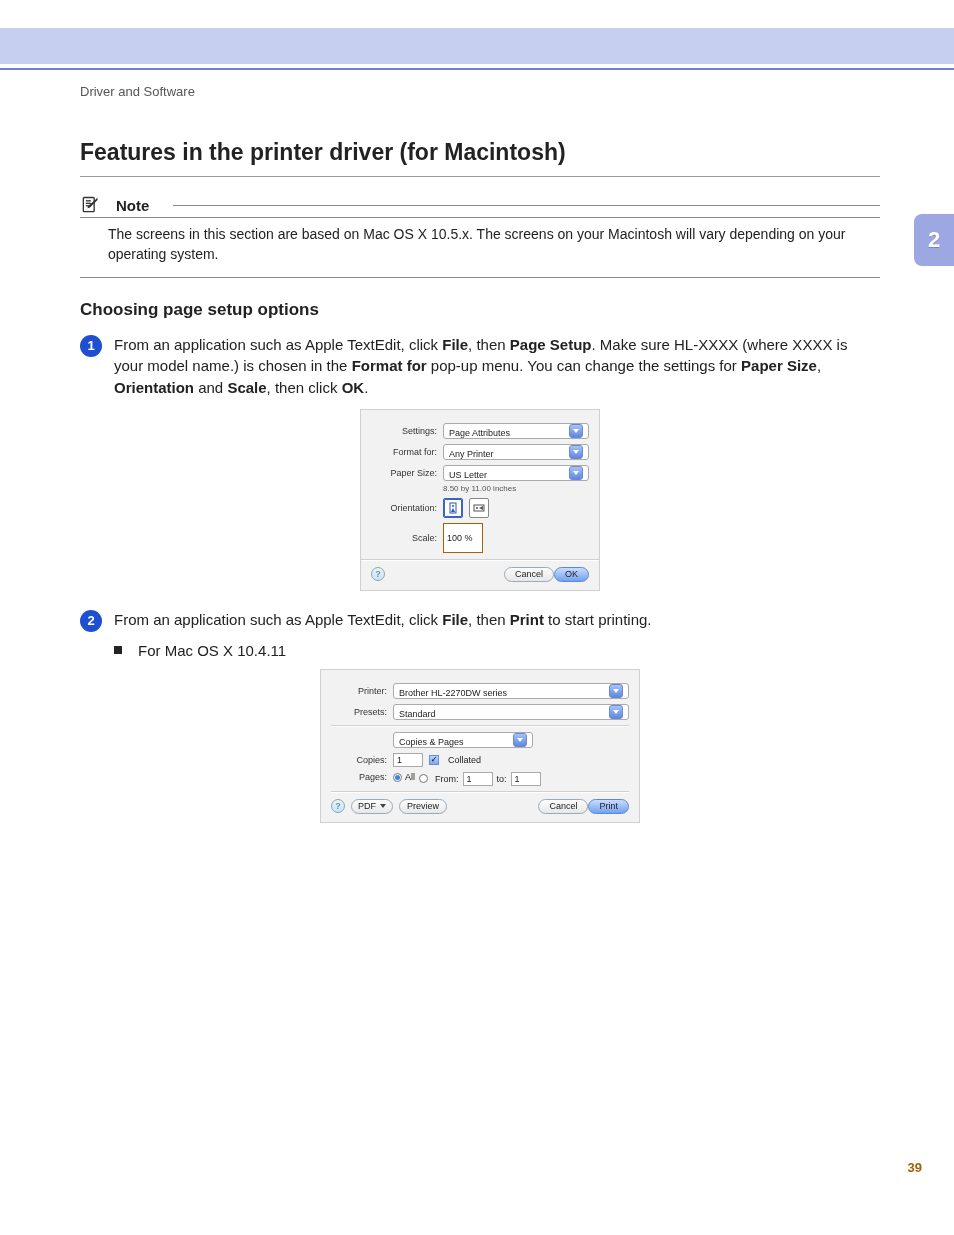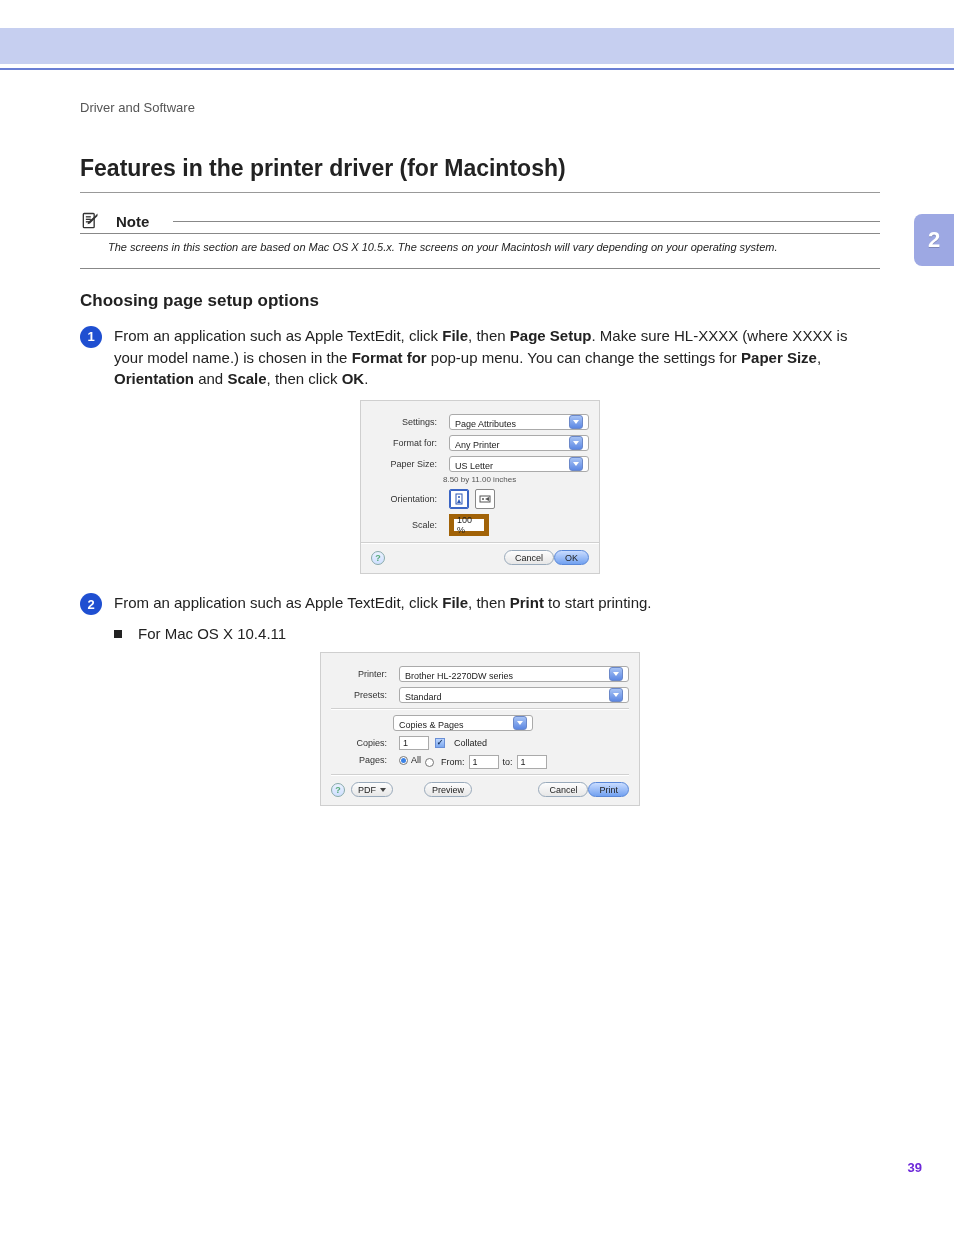--- a/index.html
+++ b/index.html
@@ -30,80 +30,80 @@
     content: ""; position: absolute; left: 0; right: 0; bottom: -6px; height: 2px;
     background: #6a7fd4;
   }
   .side-tab {
     position: absolute; right: 0; top: 214px; width: 40px; height: 52px;
     background: #9da8e3; border-radius: 8px 0 0 8px; color: #fff; font-weight: bold;
     font-size: 22px; display: flex; align-items: center; justify-content: center;
     text-shadow: 0 1px 0 rgba(0,0,0,.2);
   }
   .content {
-    position: absolute; left: 80px; top: 100px; width: 800px;
+    position: absolute; left: 80px; top: 84px; width: 800px;
   }
   .breadcrumb { font-size: 13px; color: #555; margin-bottom: 40px; }
   h1 { font-size: 23px; font-weight: bold; margin: 6px 0 18px; border-bottom: 1px solid #999; padding-bottom: 10px; }
   .intro { font-size: 15px; margin: 0 0 18px; line-height: 1.4; }
   .note-block { margin: 0 0 18px; }
   .note-head { display: flex; align-items: center; gap: 16px; border-bottom: 1px solid #888; padding-bottom: 2px; }
   .note-head .label { font-weight: bold; font-size: 15px; }
   .note-head .line { flex:1; border-bottom:1px solid #888; height:0; margin-left:8px; }
-  .note-body { font-size: 11px; line-height: 1.45; padding: 6px 0 12px 28px; border-bottom: 1px solid #888; font-style: italic; }
+  .note-body { font-size: 14px; line-height: 1.45; padding: 6px 0 12px 28px; border-bottom: 1px solid #888; }
   .note-icon svg { width: 20px; height: 20px; display:block; }
   h2 { font-size: 17px; font-weight: bold; margin: 22px 0 14px; }
   .step { display: flex; gap: 12px; margin-bottom: 10px; }
   .step .num {
     flex: 0 0 22px; width: 22px; height: 22px; border-radius: 50%;
     background: #1f4fd1; color: #fff; font-weight: bold; font-size: 13px;
     display: flex; align-items: center; justify-content: center; margin-top: 1px;
   }
   .step .text { font-size: 15px; line-height: 1.45; flex: 1; }
   .subline { display:flex; align-items:center; gap:16px; margin: 6px 0 10px 34px; font-size:15px; }
   .subline .sq { width:8px; height:8px; background:#222; }
   .b { font-weight: bold; }
   .page-num {
-    position: absolute; right: 32px; bottom: 60px; font-size: 13px; font-weight: bold; color: #6d28d9;
+    position: absolute; right: 32px; bottom: 60px; font-size: 13px; font-weight: bold; color: #a16207;
   }
 
   
   .mac-dialog {
     background: #f2f2f2; border: 1px solid #cfcfcf; width: 240px;
     font-family: "Lucida Grande", Arial, sans-serif; font-size: 9px; color: #222;
     padding: 8px 10px 8px; margin: 8px auto 18px;
   }
-  .dlg-row { display:flex; align-items:center; margin: 5px 0; gap:12px; }
+  .dlg-row { display:flex; align-items:center; margin: 5px 0; gap:6px; }
   .dlg-row .lbl { width: 66px; text-align:right; color:#333; }
   .combo {
     flex:1; height:16px; background:#fff; border:1px solid #aaa; border-radius:3px;
     display:flex; align-items:flex-end; padding: 0 5px; position:relative; justify-content:space-between;
   }
   .combo .car { width:14px; height:14px; background: linear-gradient(#a7c3f5,#5d88e3); border-radius:3px; border:1px solid #6b88c9;
     display:flex; align-items:center; justify-content:center; }
   .combo .car::before { content:""; border-left:3px solid transparent; border-right:3px solid transparent; border-top:4px solid #fff; }
   .dim-note { font-size:8px; color:#555; margin-left:72px; margin-top:-2px; }
   .orient { display:flex; gap:6px; }
   .orient .obtn { width:20px; height:20px; border:1px solid #888; border-radius:2px; background:#fff; display:flex; align-items:center; justify-content:center; }
   .orient .obtn.sel { border-color:#3b65c4; box-shadow: inset 0 0 0 1px #3b65c4; }
   .orient svg { width:12px; height:12px; }
-  .scale-in { width:40px; height:22px; border:5px solid #a16207; background:#fff; padding:0 3px; display:flex; align-items:center; }
+  .scale-in { width:40px; height:30px; border:1px solid #a16207; background:#fff; padding:0 3px; display:flex; align-items:center; }
   .sep { height:0; border-top:1px solid #d0d0d0; border-bottom:1px solid #fff; margin:6px -10px; }
   .bot { display:flex; justify-content:space-between; align-items:center; margin-top:4px; }
   .help {
     width:14px; height:14px; border-radius:50%; border:1px solid #8aa; background:linear-gradient(#eaf1ff,#cfe0ff);
     color:#5a7; font-size:9px; font-weight:bold; display:flex; align-items:center; justify-content:center;
   }
   .btns { display:flex; }
   .aqua-btn {
     height:15px; padding:0 10px; border-radius:9px; border:1px solid #9ab; background:linear-gradient(#fdfdfd,#e7e7e7);
     font-size:9px; display:flex; align-items:center; cursor:default;
   }
   .aqua-btn.prim { background:linear-gradient(#c9dcff,#72a1f0); border-color:#5a88d8; }
-  .aqua-btn.small { padding:6px 7px;margin-left:25px; }
+  .aqua-btn.small { padding:6px 7px; }
   .num-in { width:30px; height:14px; border:1px solid #aaa; background:#fff; display:flex; align-items:center; padding:0 3px; }
   .radio { width:9px; height:9px; border-radius:50%; border:1px solid #777; background:#fff; display:inline-flex; align-items:center; justify-content:center; margin-right:3px; vertical-align:middle;}
   .radio.sel::after { content:""; width:5px; height:5px; border-radius:50%; background:#3b82e6; }
   .check { width:10px; height:10px; border:1px solid #777; background:#fff; display:inline-flex; align-items:center; justify-content:center; margin-right:3px; vertical-align:middle;}
   .check.sel { background: linear-gradient(#bcd6ff,#7ca8ef); border-color:#6a8fd6; }
   .check.sel::after { content:"✓"; font-size:8px; color:#15325f; font-weight:bold; line-height:1; }
 
   
   .mac-dialog.print { width: 320px; }
   .print .dlg-row .lbl { width:56px; }

